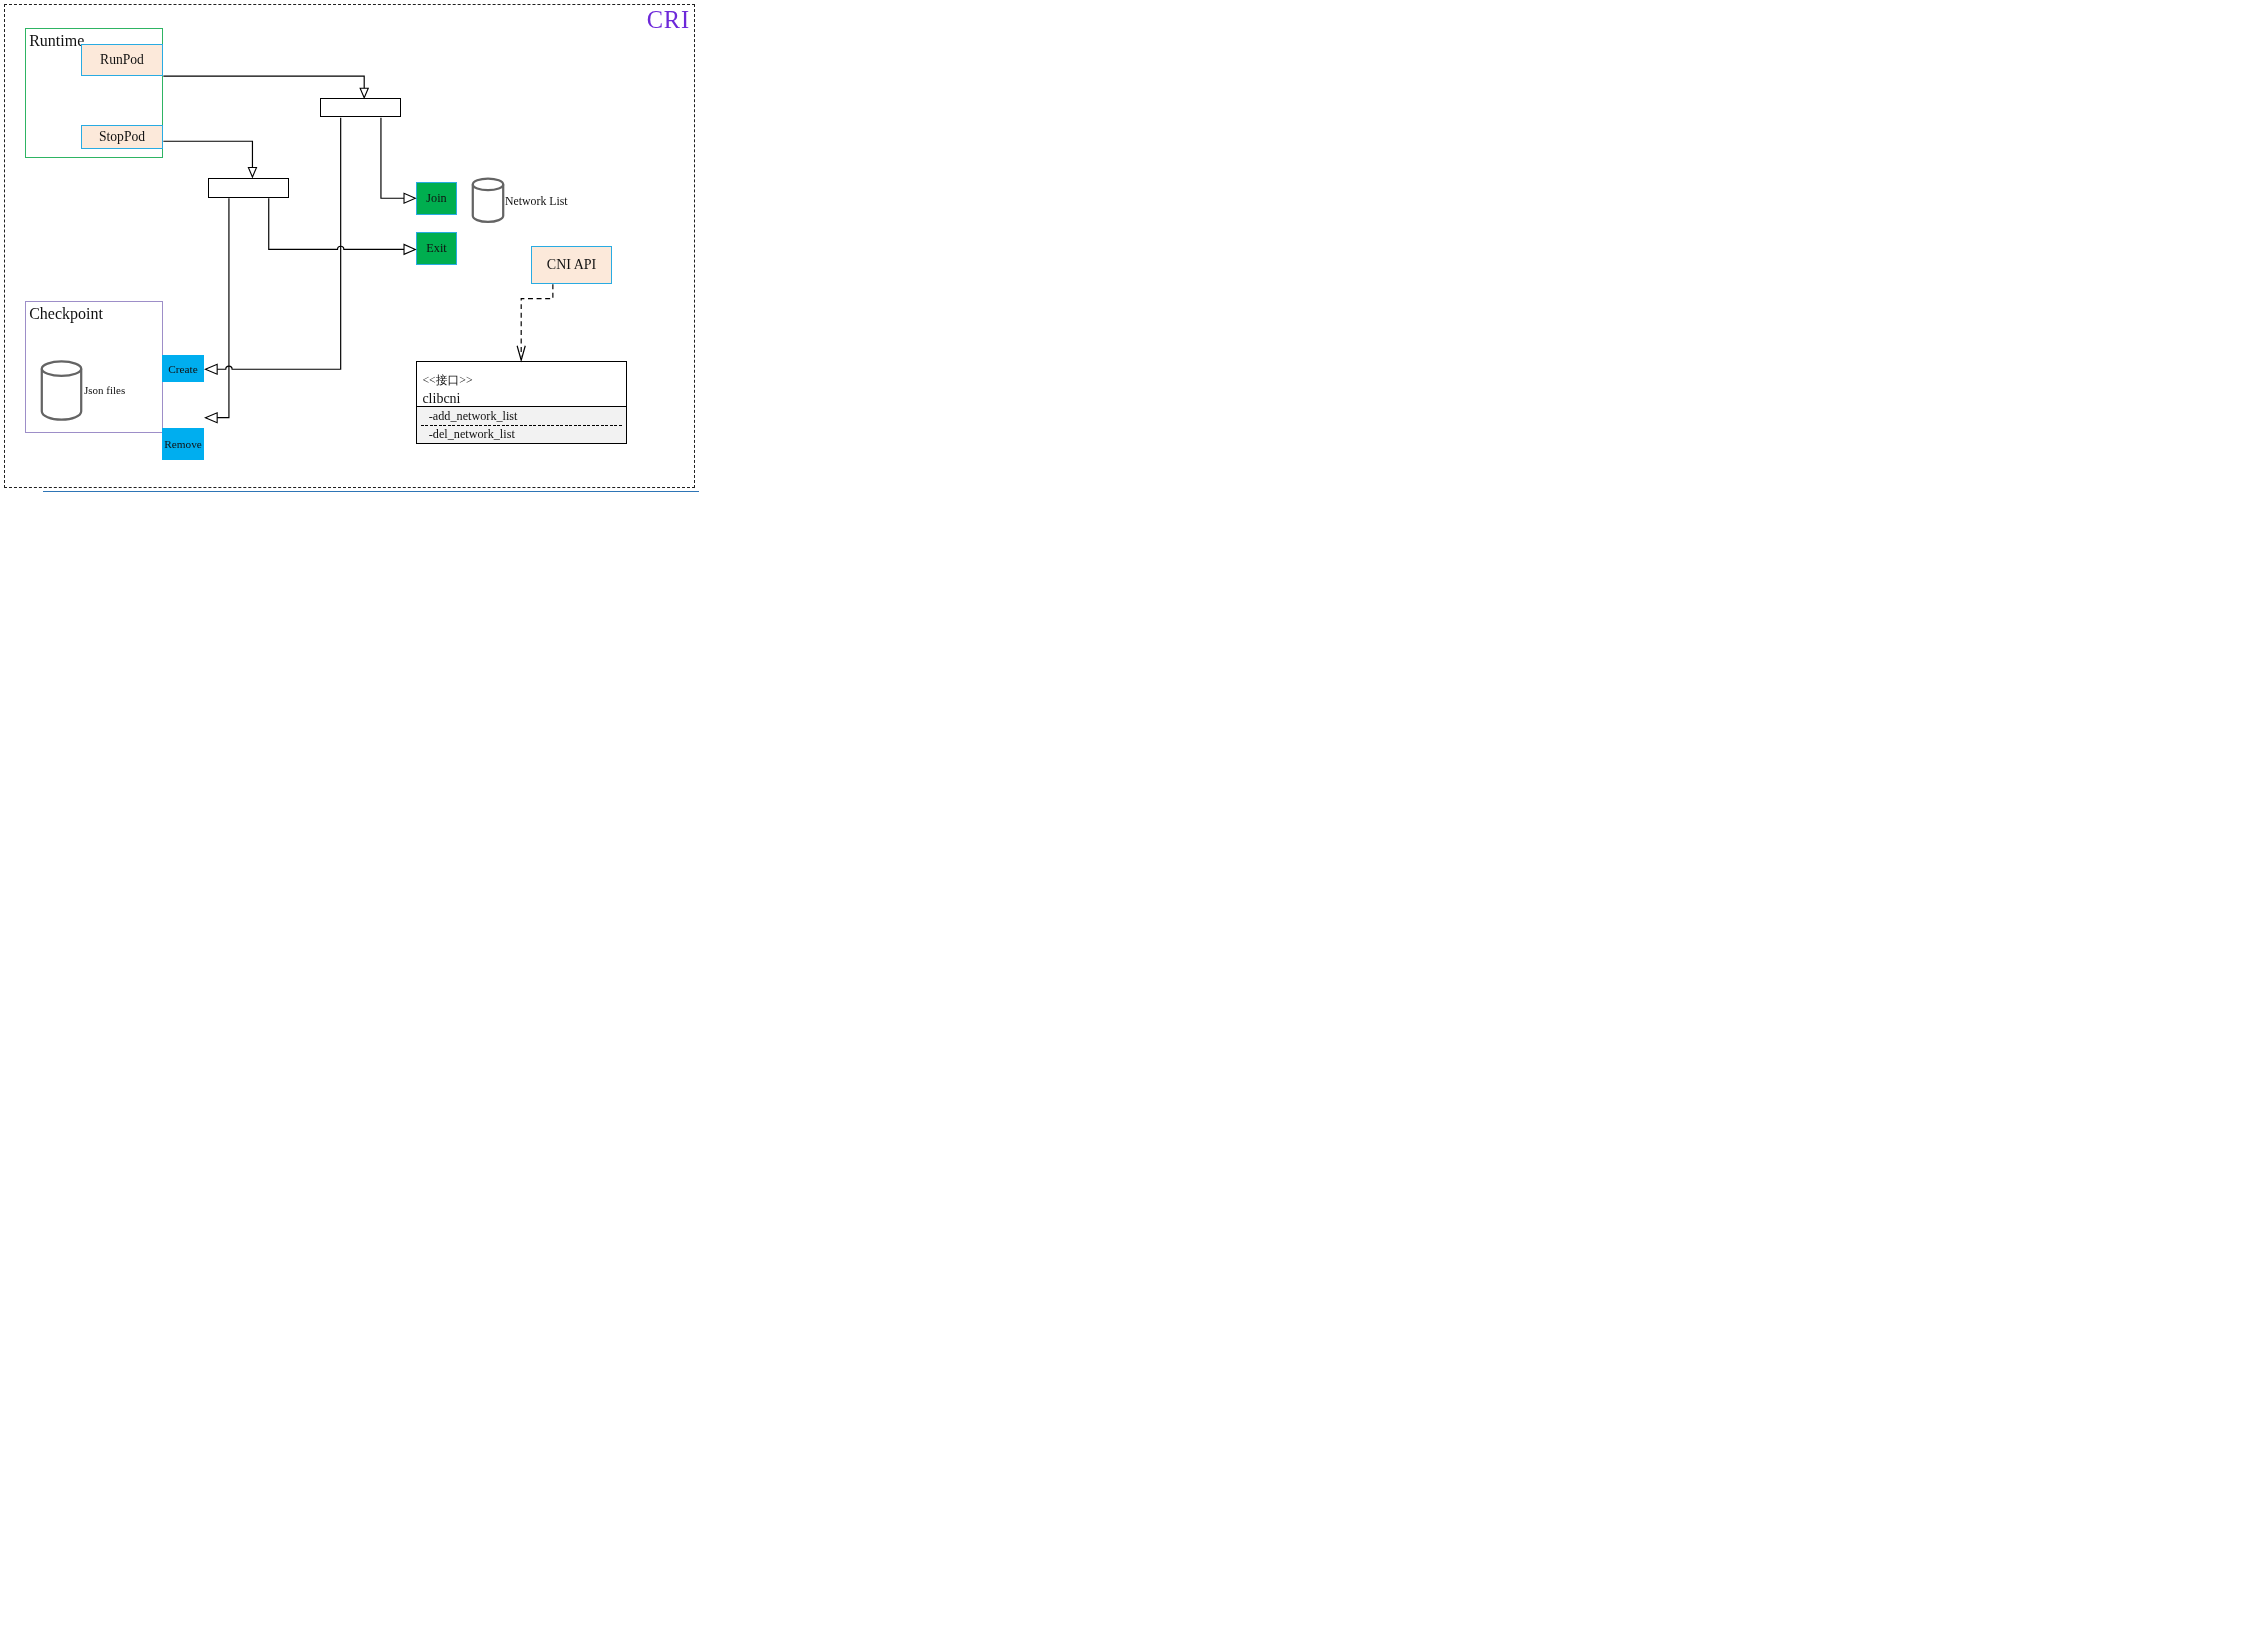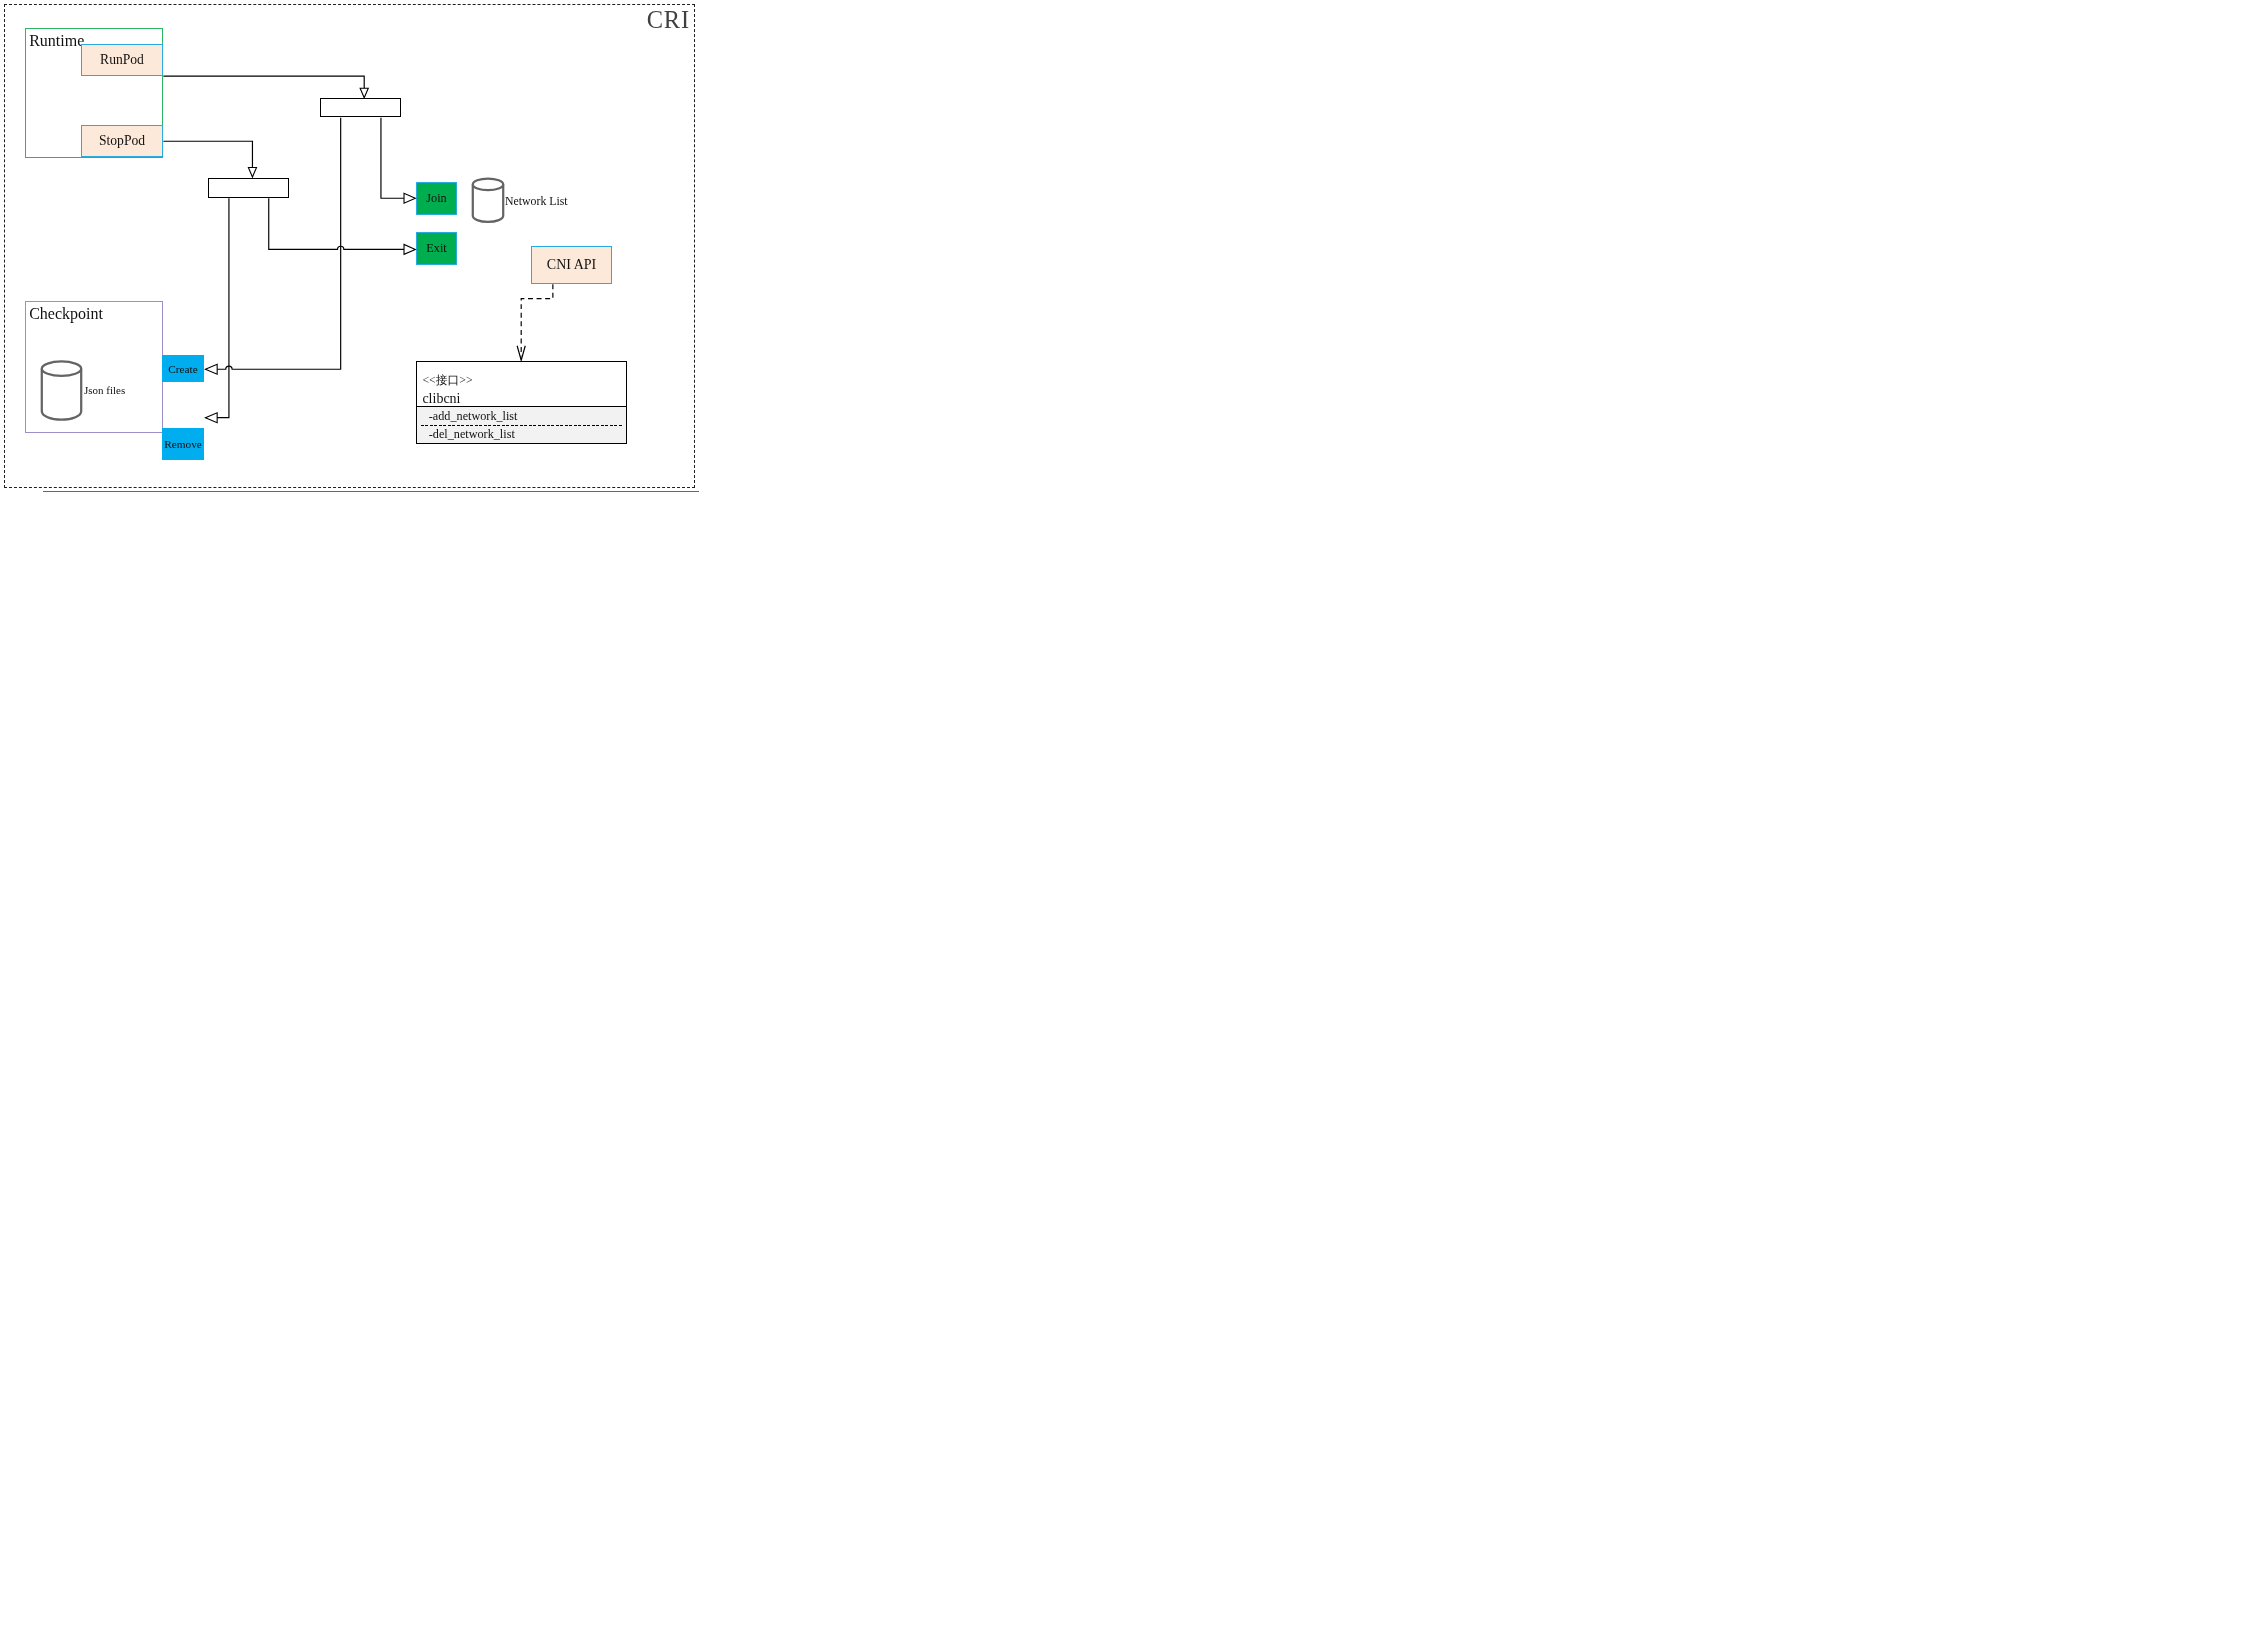--- a/index.html
+++ b/index.html
@@ -28,21 +28,21 @@
   #network-manager-box{left:457px;top:151px;width:138px;height:131px;border:0.9px solid var(--blue_border);}
   #checkpoint-box{left:25px;top:301px;width:138px;height:132px;border:0.9px solid var(--checkpoint_border);}
 
   .peach-btn{
     position:absolute;box-sizing:border-box;
     background:var(--peach_fill);border:0.9px solid var(--blue_border);
     display:flex;align-items:center;justify-content:center;
     font-size:13.6px;
   }
   #runpod-btn{left:81px;top:44px;width:82px;height:32px;}
-  #stoppod-btn{left:81px;top:125px;width:82px;height:32px;}
+  #stoppod-btn{left:81px;top:125px;width:82px;height:24px;}
   #cniapi-btn{left:531px;top:246px;width:81px;height:38px;font-size:14px;}
 
   .green-port{
     position:absolute;box-sizing:border-box;
     background:var(--green_fill);border:0.5px solid var(--blue_border);
     display:flex;align-items:center;justify-content:center;
     font-size:12.2px;
   }
   #join-port{left:416px;top:182px;width:41px;height:33px;}
   #exit-port{left:416px;top:232px;width:41px;height:33px;}
@@ -104,21 +104,21 @@
     background:var(--bottom_line);
   }
 </style>
 </head>
 <body>
 
 <div id="canvas">
 
   <div class="frame"></div>
 
-  <div class="cri-title" style="color: #404040;">CRI</div>
+  <div class="cri-title" style="color: #6d28d9;">CRI</div>
 
   <div class="groupbox" id="runtime-box">
     <div class="gtitle">Runtime</div>
   </div>
   <div class="peach-btn" id="runpod-btn">
     <span>RunPod</span>
   </div>
   <div class="peach-btn" id="stoppod-btn">
     <span>StopPod</span>
   </div>

